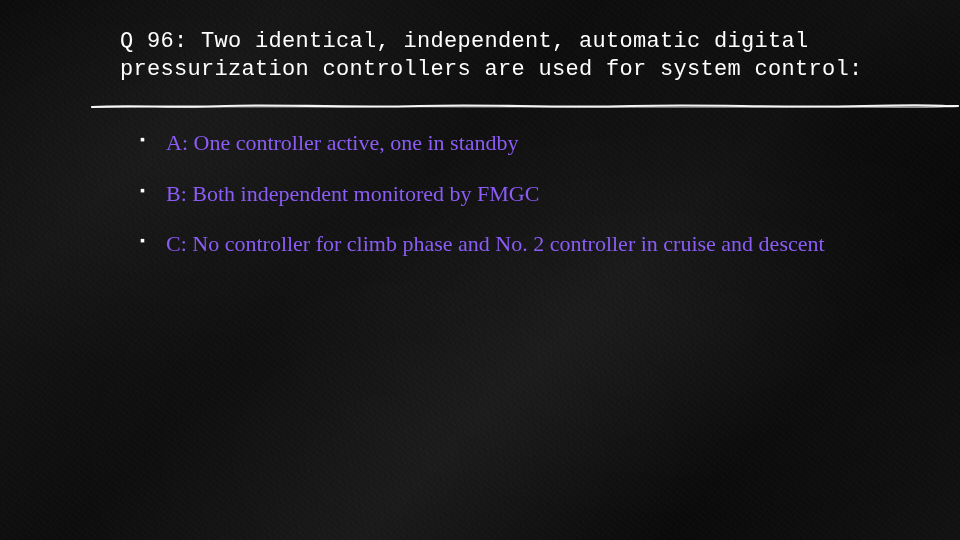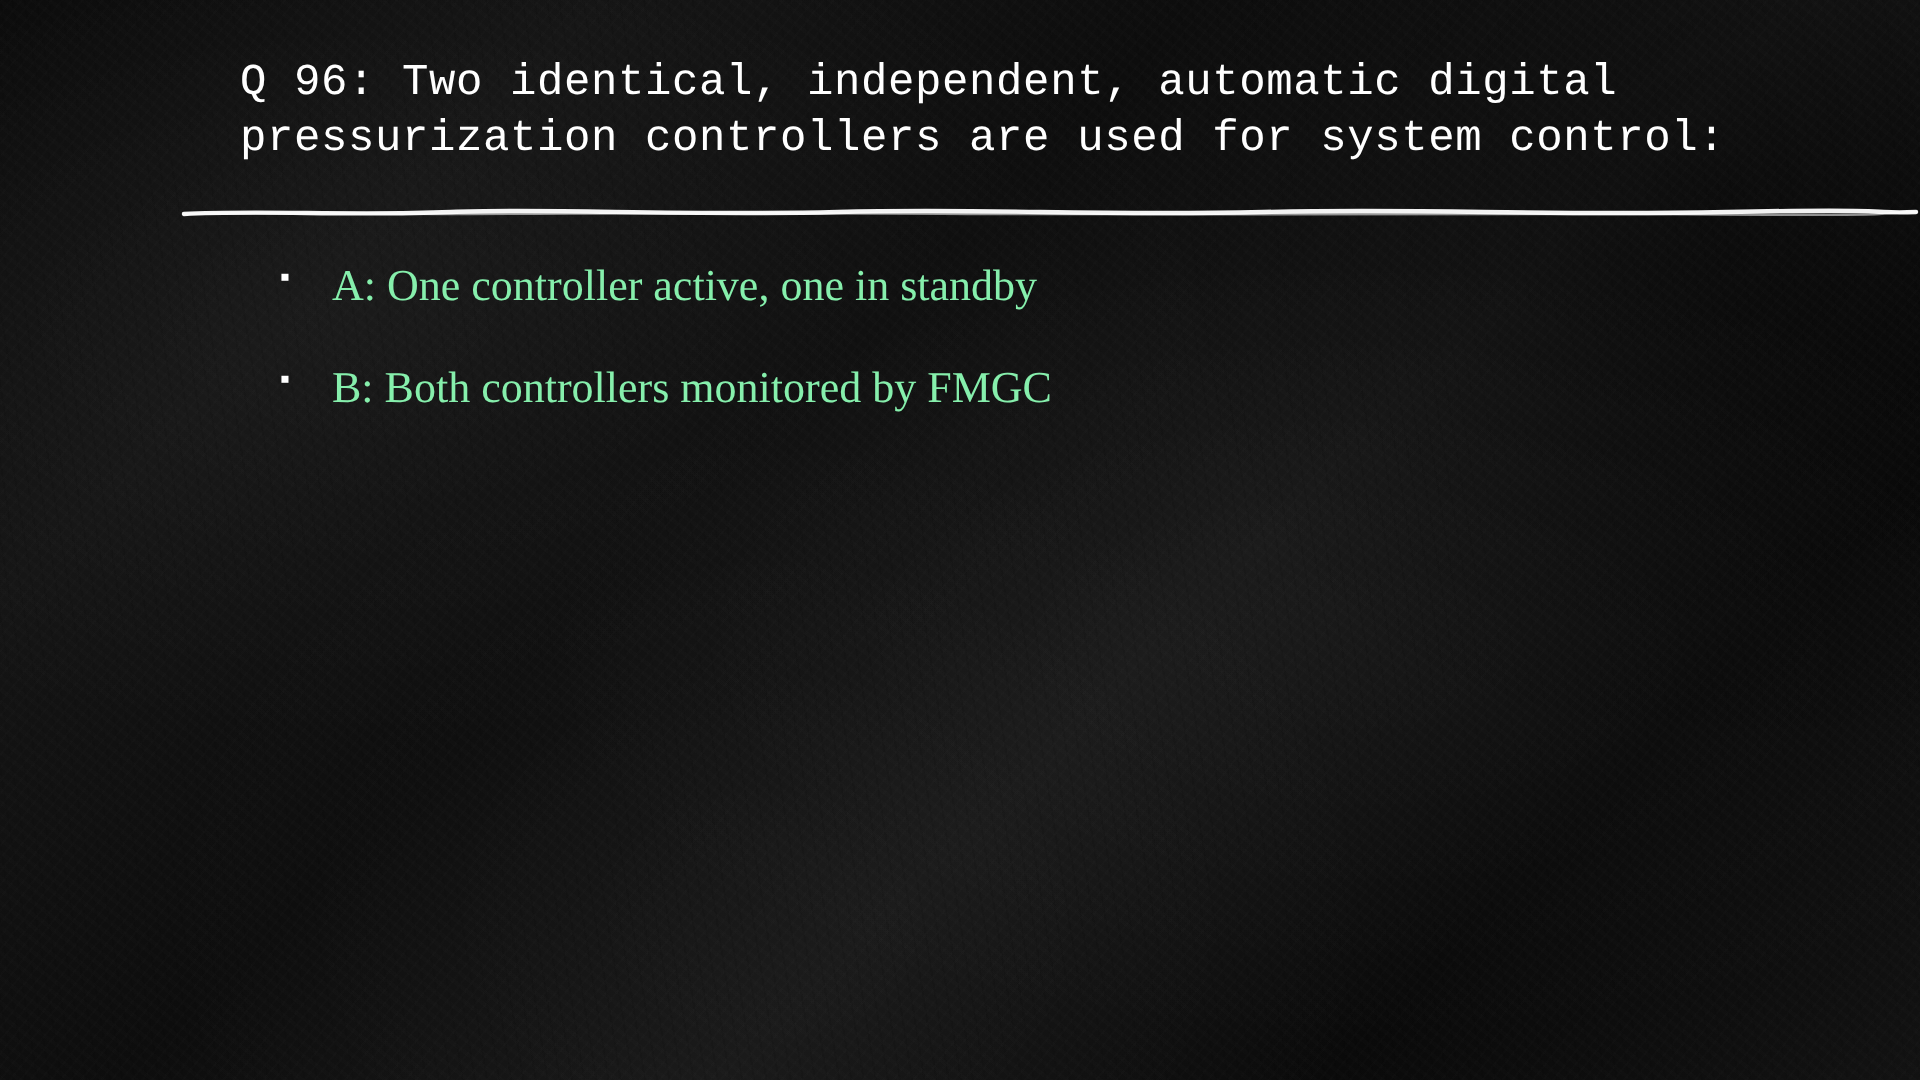--- a/index.html
+++ b/index.html
@@ -61,21 +61,21 @@
   .options {
     list-style: none;
     padding: 0 0 0 20px;
     margin: 14px 0 0 0;
   }
   .options li {
     position: relative;
     font-family: Georgia, 'Times New Roman', serif;
     font-size: 22px;
     line-height: 1.3;
-    color: #86efac;
+    color: #8b5cf6;
     margin: 0 0 22px 0;
     padding-left: 26px;
     max-width: 760px;
   }
   .options li::before {
     content: "▪";
     position: absolute;
     left: 0;
     top: 2px;
     font-size: 14px;
@@ -94,17 +94,20 @@
       <path d="M2 6 C 40 4, 90 7, 140 5 S 260 7, 340 5 S 470 7, 560 5 S 700 7, 800 5 S 870 6, 898 5" stroke="#ffffff" stroke-width="2.2" fill="none" stroke-linecap="round" opacity="0.95"></path>
       <path d="M2 6 C 50 5, 100 6, 150 6 S 300 5, 420 6 S 600 5, 760 6 S 860 6, 898 5" stroke="#ffffff" stroke-width="1.2" fill="none" stroke-linecap="round" opacity="0.55"></path>
     </svg>
   </div>
 
   <ul class="options">
     <li>
       <span>A: One controller active, one in standby</span>
     </li>
     <li>
-      <span>B: Both controllers monitored by FMGC</span>
+      <span>B: Both independent monitored by FMGC</span>
+    </li>
+    <li>
+      <span>C: No controller for climb phase and No. 2 controller in cruise and descent</span>
     </li>
   </ul>
 
 </div>
 
 </body></html>

